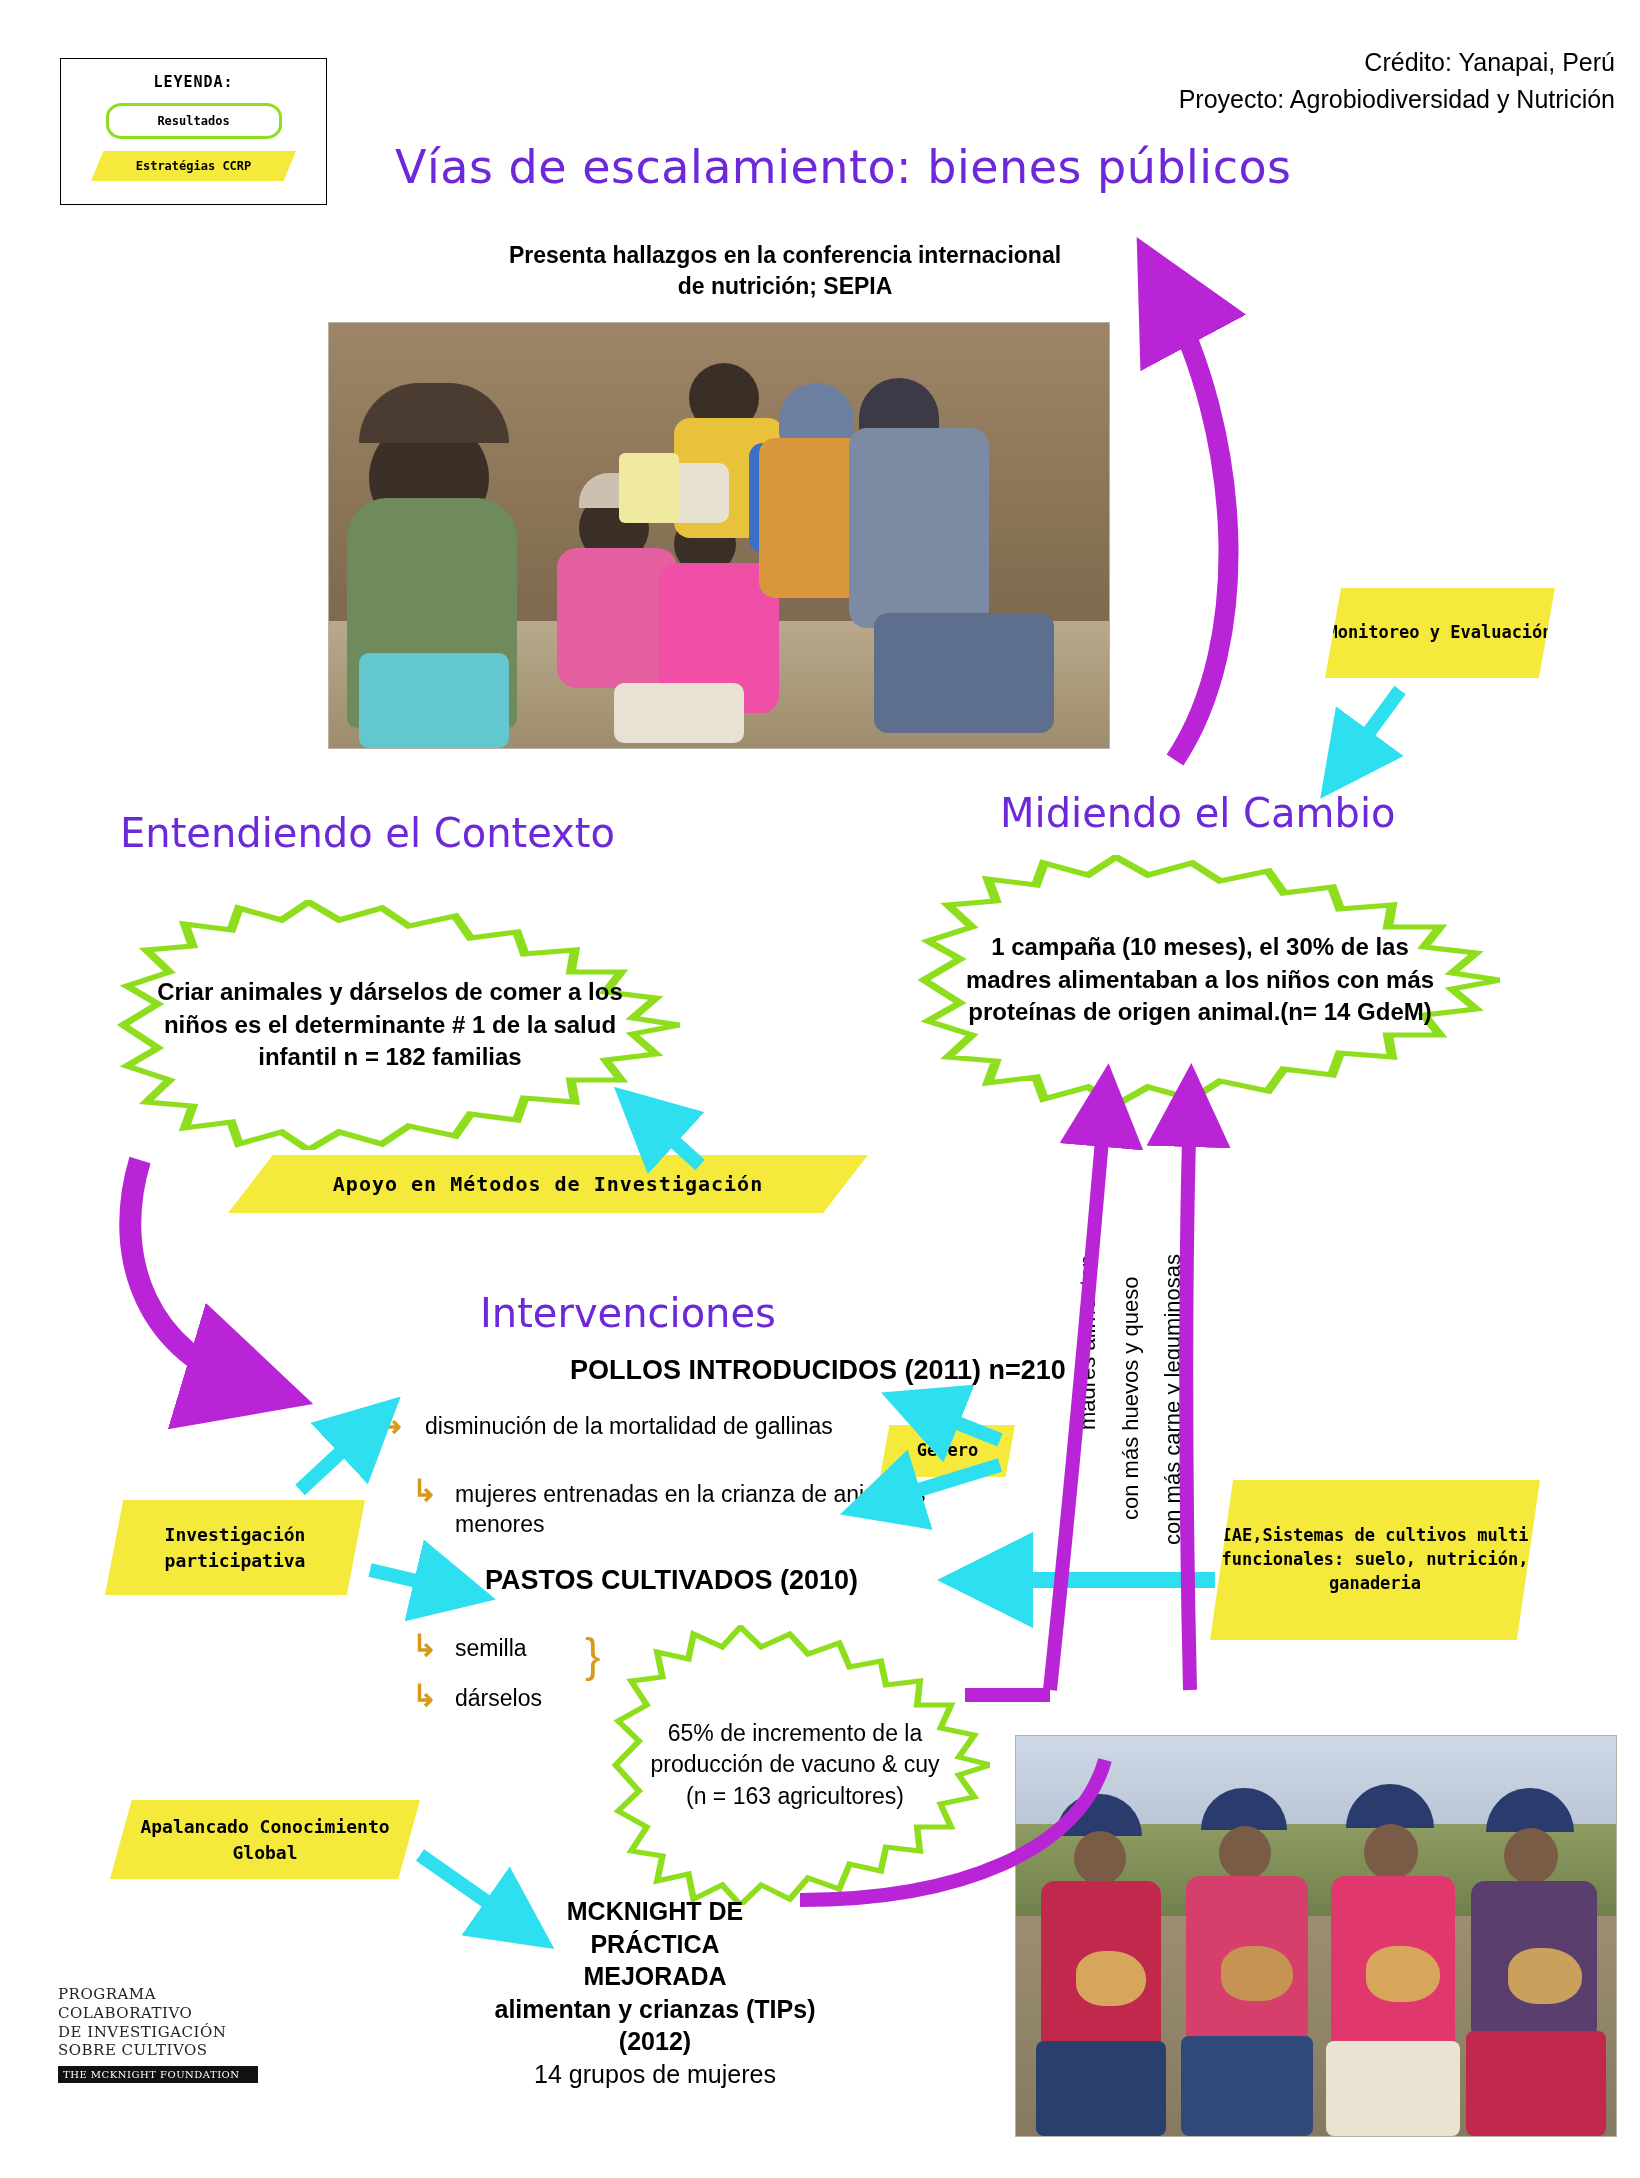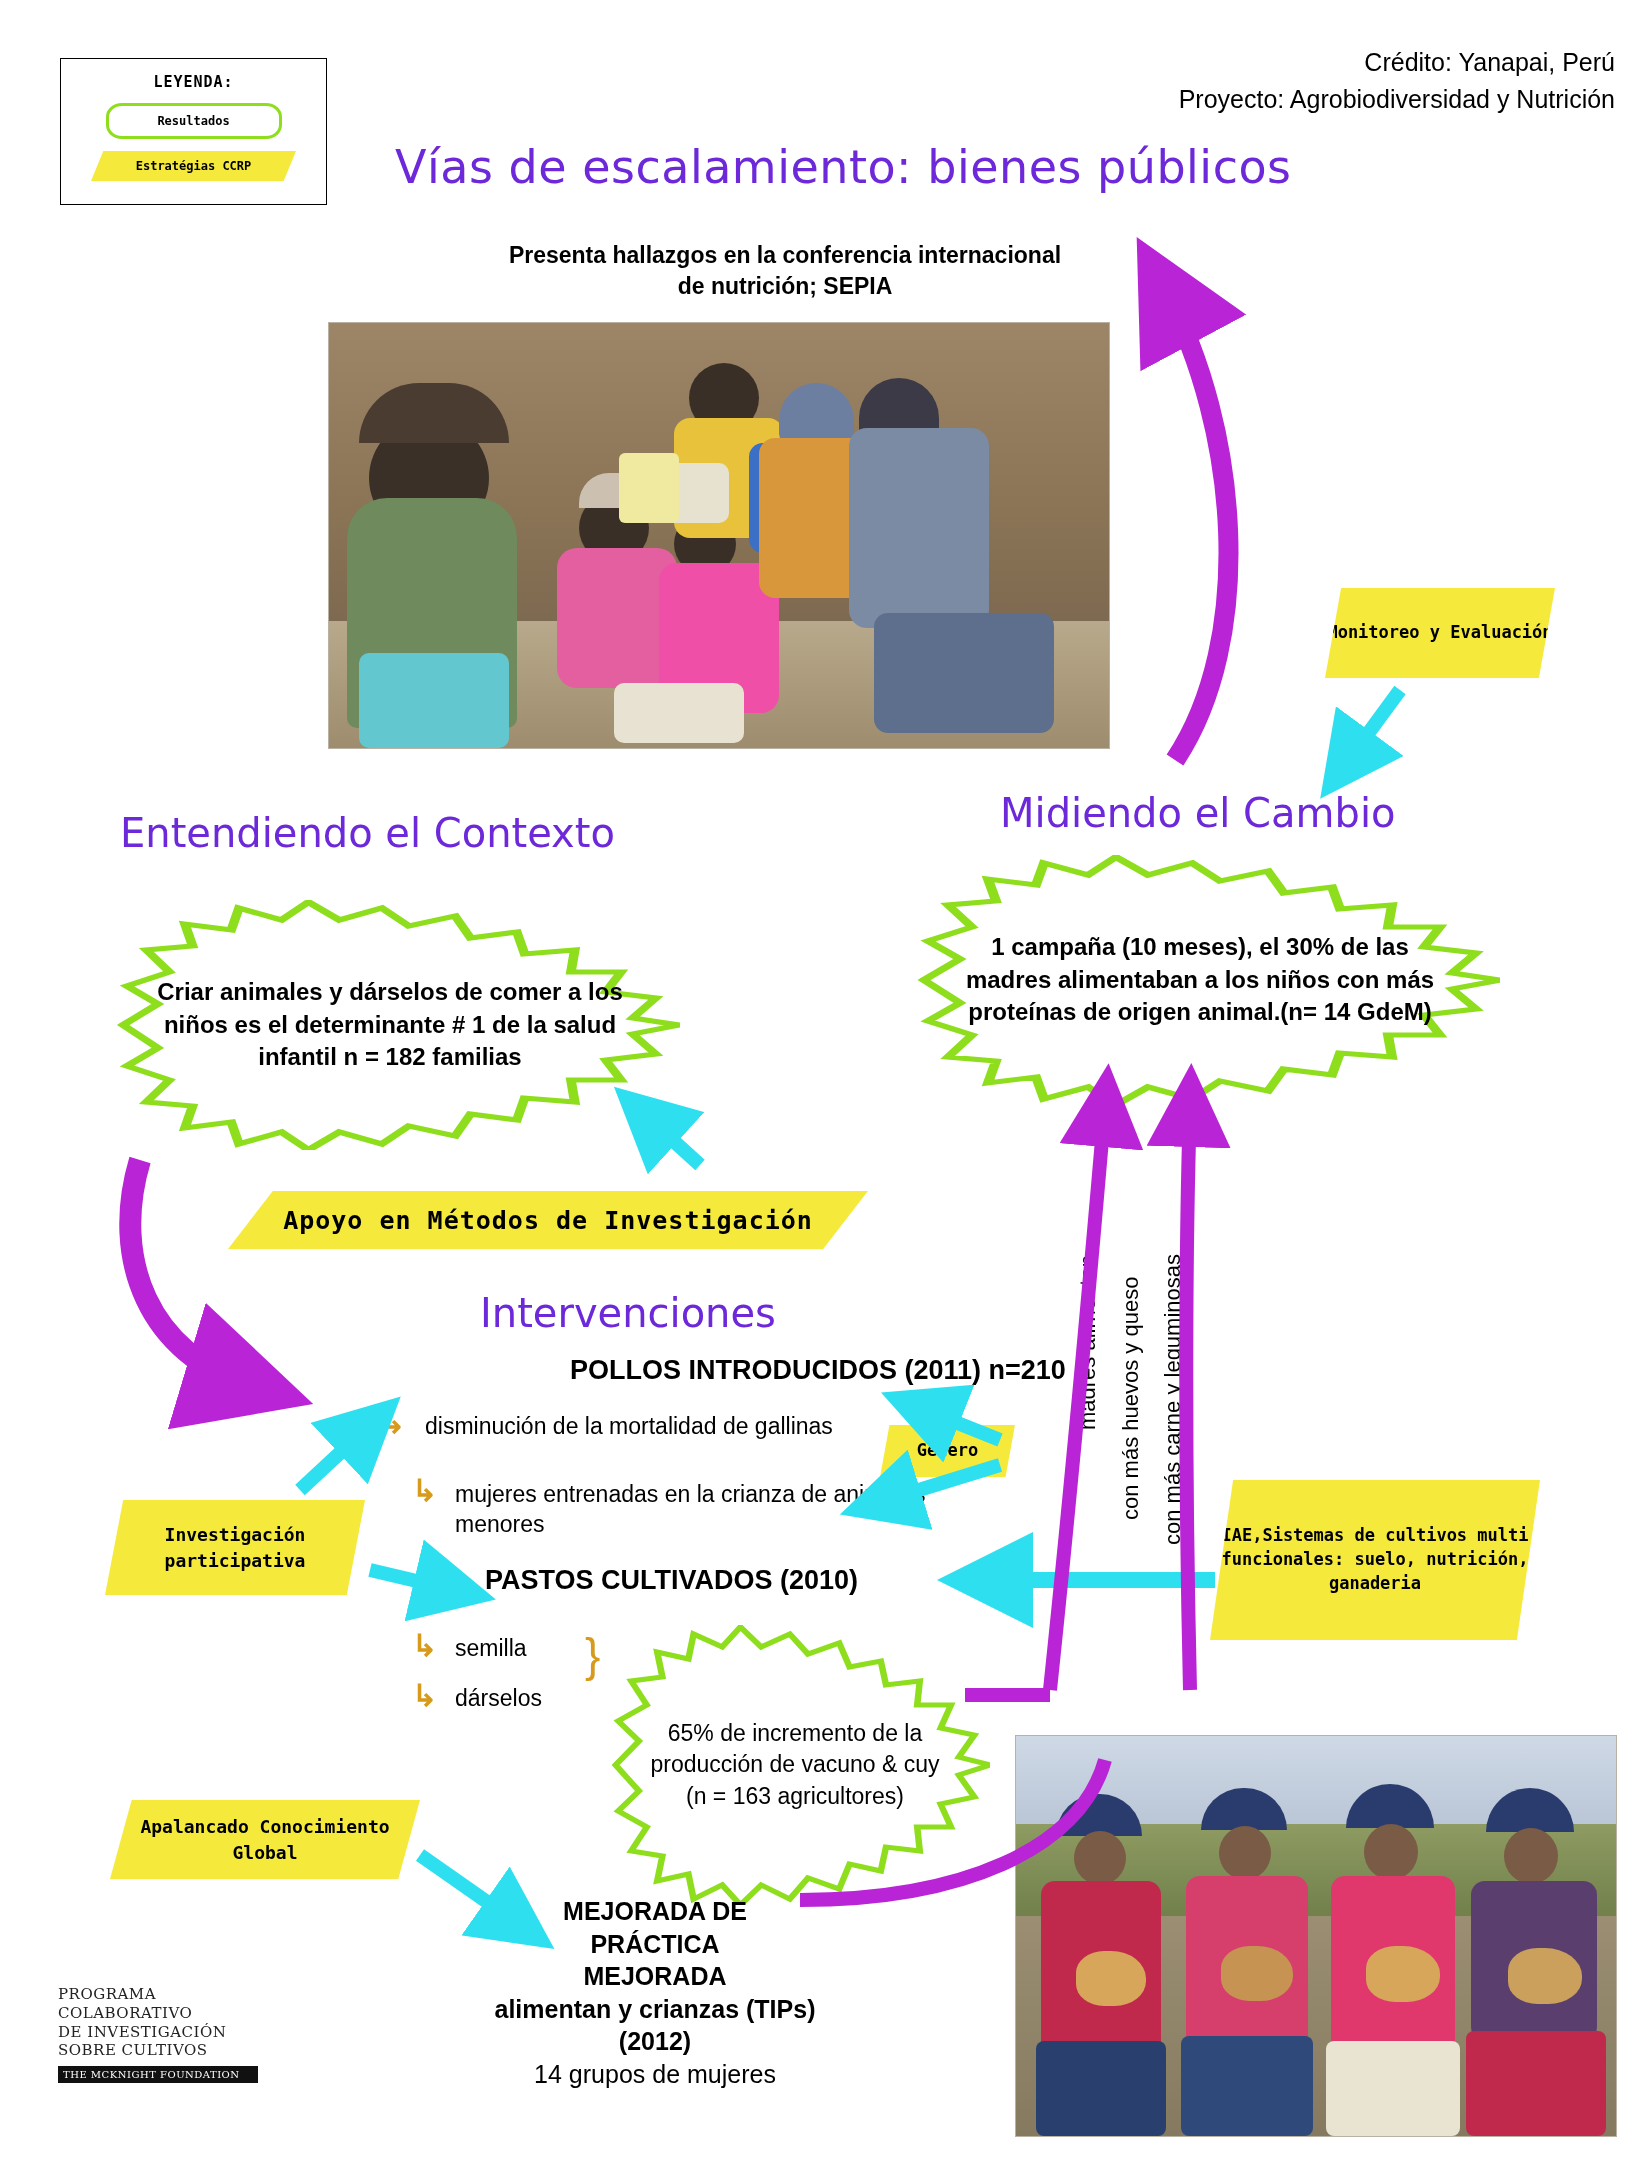--- a/index.html
+++ b/index.html
@@ -106,21 +106,21 @@
     color:#000;
     font-family:"DejaVu Sans Mono", monospace;
     font-weight:bold;
     display:flex; align-items:center; justify-content:center;
     text-align:center; line-height:1.4;
     box-sizing:border-box;
   }
   .skew { clip-path: polygon(7% 0, 100% 0, 93% 100%, 0 100%); }
 
   #tag-monitoreo { left:1325px; top:588px; width:230px; height:90px; font-size:17px; }
-  #tag-apoyo { left:228px; top:1155px; width:640px; height:58px; font-size:25px; letter-spacing:1px;margin-top:36px; }
+  #tag-apoyo { left:228px; top:1155px; width:640px; height:58px; font-size:20px; letter-spacing:1px; }
   #tag-genero { left:880px; top:1425px; width:135px; height:52px; font-size:17px; }
   #tag-inv-part { left:105px; top:1500px; width:260px; height:95px; font-size:18px; }
   #tag-iae { left:1210px; top:1480px; width:330px; height:160px; font-size:17px; }
   #tag-apalancado { left:110px; top:1800px; width:310px; height:79px; font-size:18px; }
 
   
   .iv { color:#000; }
   #iv-pollos { left:570px; top:1355px; font-size:27px; font-weight:bold; }
   #iv-b1 { left:425px; top:1412px; width:480px; font-size:23px; line-height:1.3; }
   #iv-b2 { left:455px; top:1480px; width:500px; font-size:23px; line-height:1.3; }
@@ -250,21 +250,21 @@
 <div class="abs iv" id="iv-b2">mujeres entrenadas en la crianza de animales menores</div>
 
 <div class="abs iv" id="iv-pastos">PASTOS CULTIVADOS (2010)</div>
 <div class="abs arrowhook" style="left:412px; top:1628px;">↳</div>
 <div class="abs iv" id="iv-semilla">semilla</div>
 <div class="abs arrowhook" style="left:412px; top:1678px;">↳</div>
 <div class="abs iv" id="iv-practicas">dárselos</div>
 <div class="abs" style="left:585px; top:1628px; font-size:46px; color:#d79a1b;">}</div>
 
 <div class="abs" id="iv-ensayos">
-  <div>MEJORADA  DE</div>
+  <div>MCKNIGHT  DE</div>
   <div>PRÁCTICA</div>
   <div>MEJORADA</div>
   <div>alimentan y crianzas (TIPs)</div>
   <div>(2012)</div>
   <div class="last">14 grupos de mujeres</div>
 </div>
 
 <div class="vrot" style="left:1075px; top:1430px;">madres  alimentan</div>
 <div class="vrot" style="left:1118px; top:1520px;">con más huevos y queso</div>
 <div class="vrot" style="left:1160px; top:1545px;">con más carne y leguminosas</div>

